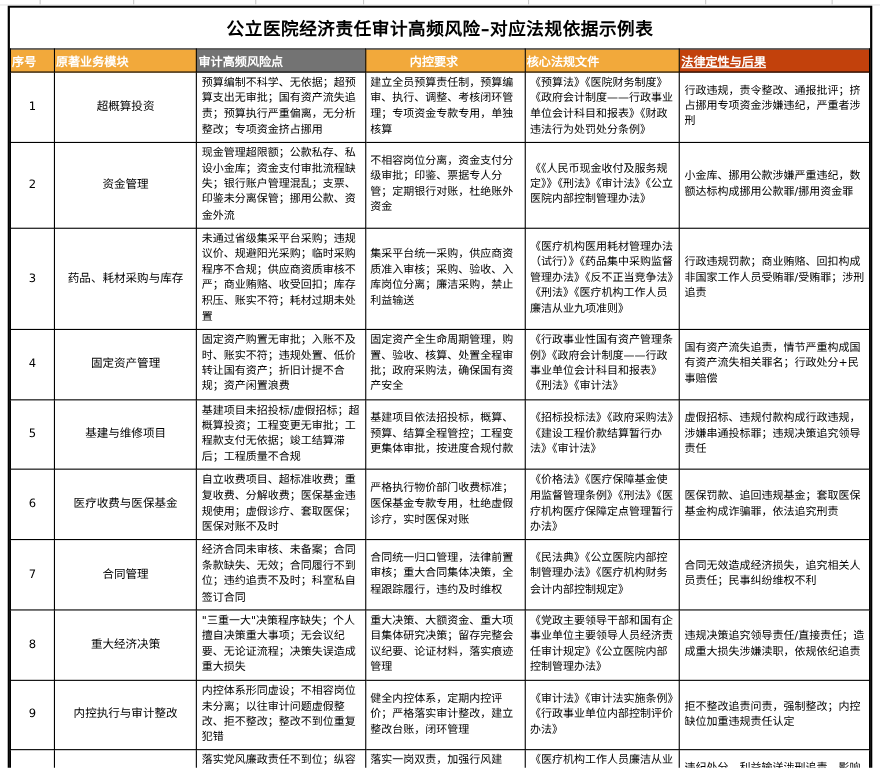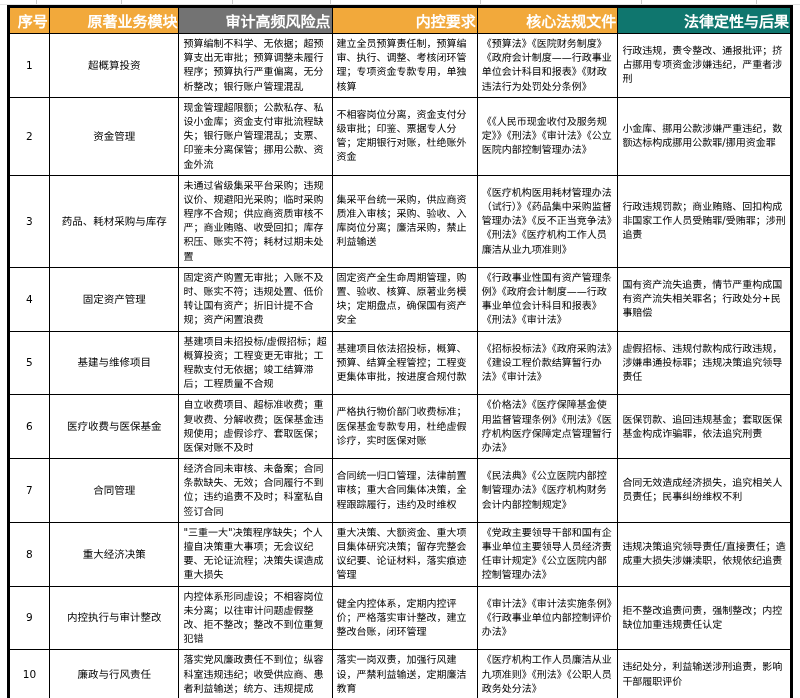--- a/index.html
+++ b/index.html
@@ -38,22 +38,22 @@
     border-collapse: collapse;
     table-layout: fixed;
   }
   table.main th, table.main td {
     border: 1.5px solid #000;
     vertical-align: middle;
   }
   table.main thead th {
     color: #fff;
     font-weight: bold;
-    font-size: 15px;
-    text-align: right;
+    font-size: 11px;
+    text-align: left;
     padding: 2px 1px;
     height: 16px;
   }
   table.main td {
     font-size: 10px;
     line-height: 1.42;
     padding: 3px 4px;
     text-align: left;
     word-break: break-all;
   }
@@ -71,45 +71,46 @@
     <i style="left:121px"></i>
     <i style="left:232px"></i>
   <i style="left:330px"></i>
     <i style="left:480px"></i>
     <i style="left:641px"></i>
     <i style="left:756px"></i>
 </div>
 
 <div class="sheet">
 
+  <div class="title-bar">公立医院经济责任审计高频风险–对应法规依据示例表</div>
 
   <table class="main">
     <colgroup>
       <col style="width:5.1%">
         <col style="width:16.6%">
         <col style="width:19.6%">
       <col style="width:18.6%">
         <col style="width:18.0%">
         <col style="width:22.1%">
     </colgroup>
     <thead>
       <tr>
         <th class="hdr" style="background: rgb(242, 169, 59); color: rgb(255, 255, 255);">序号</th>
         <th class="hdr" style="background: rgb(242, 169, 59); color: rgb(255, 255, 255);">原著业务模块</th>
         <th class="hdr" style="background: #737373; color: rgb(255, 255, 255);">审计高频风险点</th>
         <th class="hdr" style="background: rgb(242, 169, 59); color: rgb(255, 255, 255); padding-left: 40px;">内控要求</th>
         <th class="hdr" style="background: rgb(242, 169, 59); color: rgb(255, 255, 255); margin-top: 29px;">核心法规文件</th>
-        <th class="hdr" style="background: #0f766e; color: rgb(255, 255, 255);">法律定性与后果</th>
+        <th class="hdr" style="background: #c2410c; color: rgb(255, 255, 255); text-decoration: underline;">法律定性与后果</th>
       </tr>
     </thead>
     <tbody>
       <tr>
         <td class="c-no">1</td>
         <td class="c-module">超概算投资</td>
-        <td>预算编制不科学、无依据；超预算支出无审批；预算调整未履行程序；预算执行严重偏离，无分析整改；银行账户管理混乱</td>
+        <td>预算编制不科学、无依据；超预算支出无审批；国有资产流失追责；预算执行严重偏离，无分析整改；专项资金挤占挪用</td>
         <td>建立全员预算责任制，预算编审、执行、调整、考核闭环管理；专项资金专款专用，单独核算</td>
         <td>《预算法》《医院财务制度》《政府会计制度——行政事业单位会计科目和报表》《财政违法行为处罚处分条例》</td>
         <td>行政违规，责令整改、通报批评；挤占挪用专项资金涉嫌违纪，严重者涉刑</td>
       </tr>
       <tr>
         <td class="c-no">2</td>
         <td class="c-module">资金管理</td>
         <td>现金管理超限额；公款私存、私设小金库；资金支付审批流程缺失；银行账户管理混乱；支票、印鉴未分离保管；挪用公款、资金外流</td>
         <td>不相容岗位分离，资金支付分级审批；印鉴、票据专人分管；定期银行对账，杜绝账外资金</td>
         <td>《《人民币现金收付及服务规定》》《刑法》《审计法》《公立医院内部控制管理办法》</td>
@@ -120,21 +121,21 @@
         <td class="c-module">药品、耗材采购与库存</td>
         <td>未通过省级集采平台采购；违规议价、规避阳光采购；临时采购程序不合规；供应商资质审核不严；商业贿赂、收受回扣；库存积压、账实不符；耗材过期未处置</td>
         <td>集采平台统一采购，供应商资质准入审核；采购、验收、入库岗位分离；廉洁采购，禁止利益输送</td>
         <td>《医疗机构医用耗材管理办法（试行）》《药品集中采购监督管理办法》《反不正当竞争法》《刑法》《医疗机构工作人员廉洁从业九项准则》</td>
         <td>行政违规罚款；商业贿赂、回扣构成非国家工作人员受贿罪/受贿罪；涉刑追责</td>
       </tr>
       <tr>
         <td class="c-no">4</td>
         <td class="c-module">固定资产管理</td>
         <td>固定资产购置无审批；入账不及时、账实不符；违规处置、低价转让国有资产；折旧计提不合规；资产闲置浪费</td>
-        <td>固定资产全生命周期管理，购置、验收、核算、原著业务模块；定期盘点，确保国有资产安全</td>
+        <td>固定资产全生命周期管理，购置、验收、核算、处置全程审批；政府采购法，确保国有资产安全</td>
         <td>《行政事业性国有资产管理条例》《政府会计制度——行政事业单位会计科目和报表》《刑法》《审计法》</td>
         <td>国有资产流失追责，情节严重构成国有资产流失相关罪名；行政处分+民事赔偿</td>
       </tr>
       <tr>
         <td class="c-no">5</td>
         <td class="c-module">基建与维修项目</td>
         <td>基建项目未招投标/虚假招标；超概算投资；工程变更无审批；工程款支付无依据；竣工结算滞后；工程质量不合规</td>
         <td>基建项目依法招投标，概算、预算、结算全程管控；工程变更集体审批，按进度合规付款</td>
         <td>《招标投标法》《政府采购法》《建设工程价款结算暂行办法》《审计法》</td>
         <td>虚假招标、违规付款构成行政违规，涉嫌串通投标罪；违规决策追究领导责任</td>

